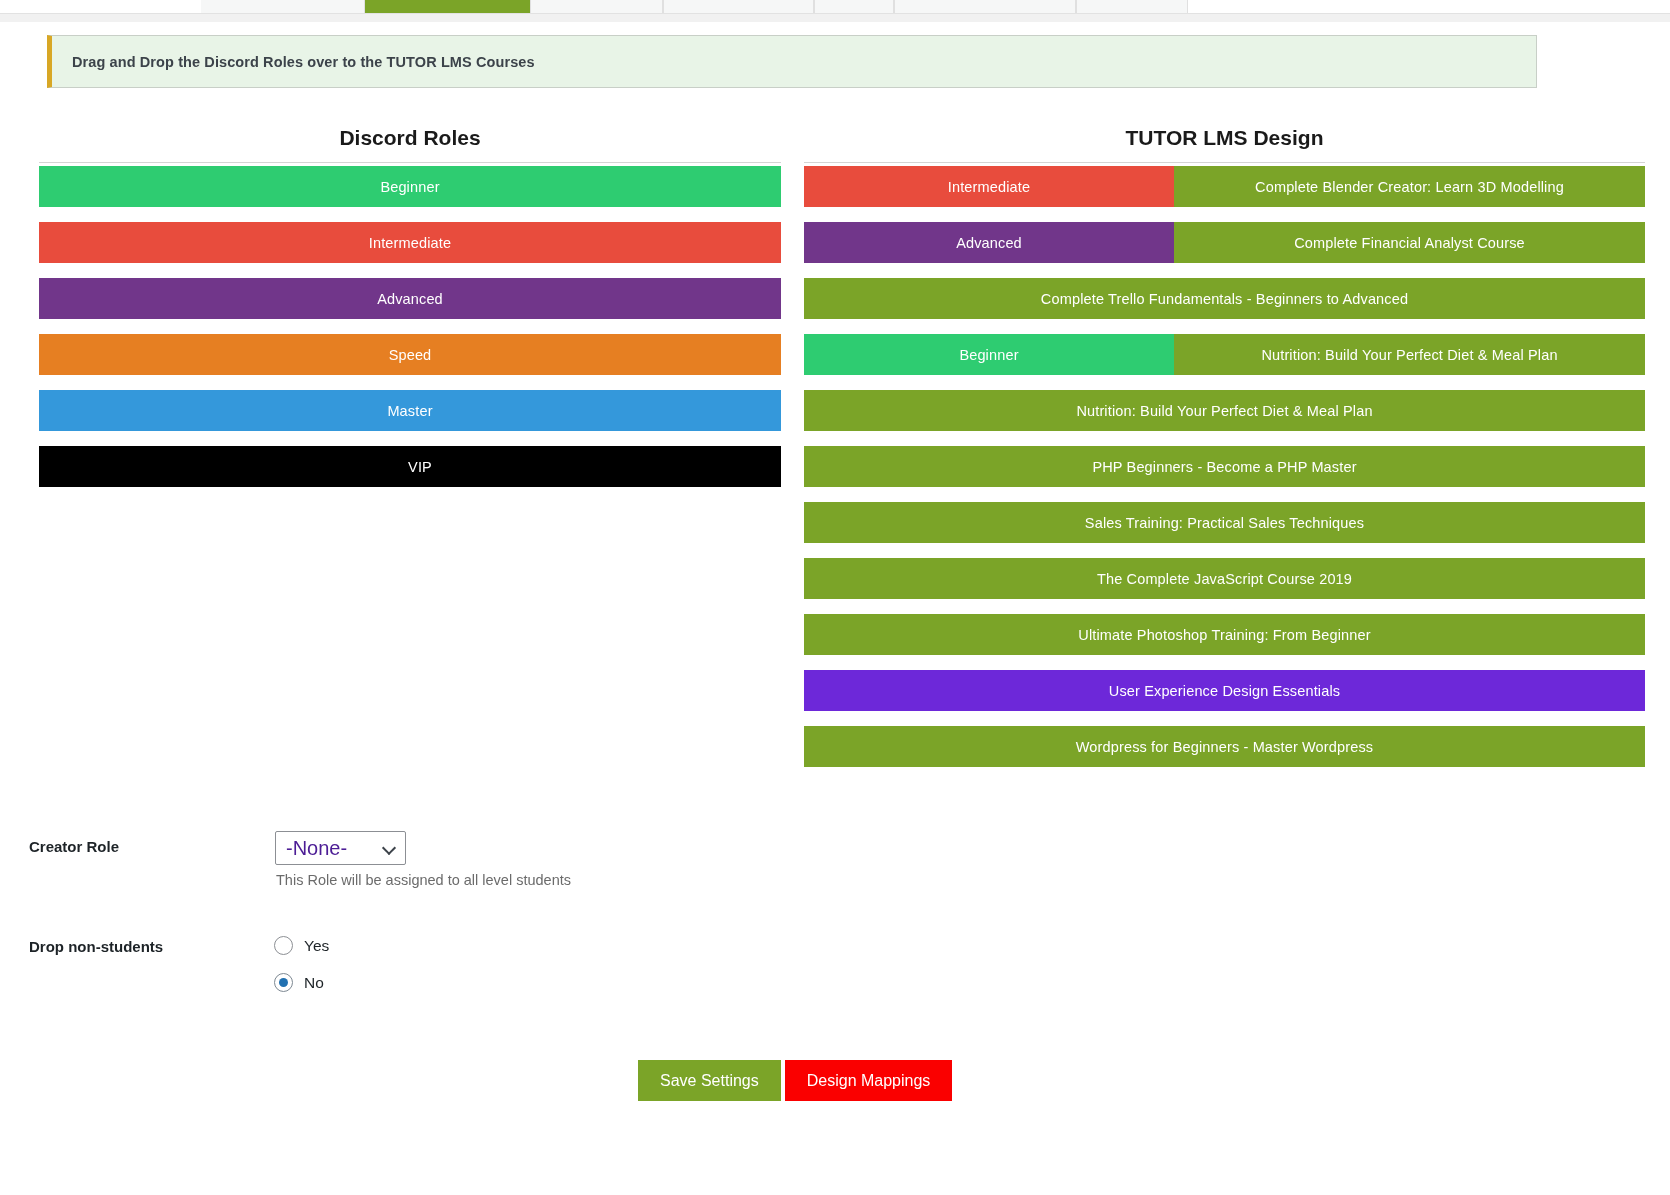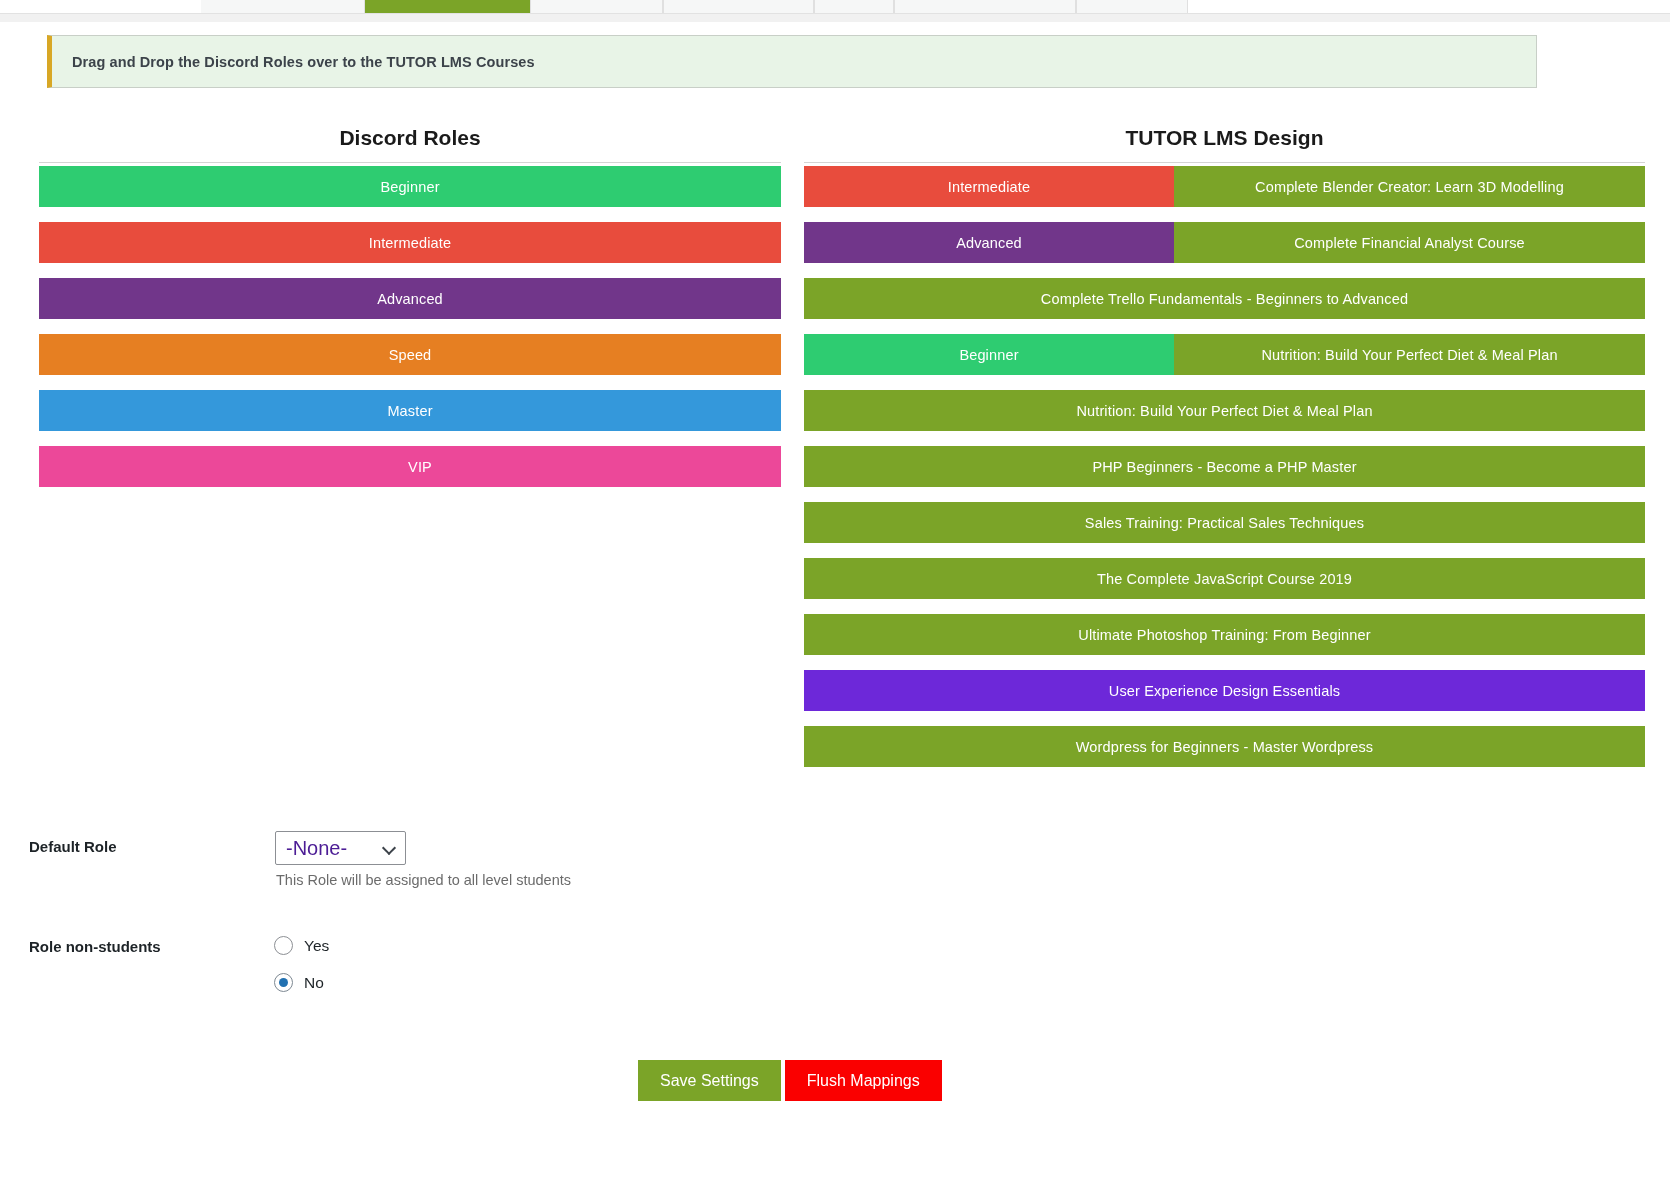--- a/index.html
+++ b/index.html
@@ -257,21 +257,21 @@
       </div>
       <div class="bar" style="background: rgb(113, 54, 138);">
         <div class="bar-label">Advanced</div>
       </div>
       <div class="bar" style="background: rgb(230, 127, 34);">
         <div class="bar-label">Speed</div>
       </div>
       <div class="bar" style="background: rgb(52, 152, 219);">
         <div class="bar-label">Master</div>
       </div>
-      <div class="bar" style="background: #ec4899; padding-left: 20px;">
+      <div class="bar" style="background: #000000; padding-left: 20px;">
         <div class="bar-label">VIP</div>
       </div>
     </div>
   <div class="list" id="courses-list">
       <div class="bar course-bar" style="background: rgb(123, 164, 40);">
         <div class="chip" style="background: rgb(232, 76, 61);">Intermediate</div>
         <div class="bar-label">Complete Blender Creator: Learn 3D Modelling</div>
       </div>
       <div class="bar course-bar" style="background: rgb(123, 164, 40);">
         <div class="chip" style="background: rgb(113, 54, 138);">Advanced</div>
@@ -300,39 +300,39 @@
         <div class="bar-label">Ultimate Photoshop Training: From Beginner</div>
       </div>
       <div class="bar course-bar" style="background: #6d28d9;">
         <div class="bar-label">User Experience Design Essentials</div>
       </div>
       <div class="bar course-bar" style="background: rgb(123, 164, 40);">
         <div class="bar-label">Wordpress for Beginners - Master Wordpress</div>
       </div>
     </div>
 
-  <div class="form-label" id="label-default-role">Default Role</div>
+  <div class="form-label" id="label-default-role">Creator Role</div>
 
   <div class="select-box">
     <span class="select-value">-None-</span>
     <span class="chev"></span>
   </div>
 
   <div class="help-text">This Role will be assigned to all level students</div>
 
-  <div class="form-label" id="label-allow-non">Role non-students</div>
+  <div class="form-label" id="label-allow-non">Drop non-students</div>
 
   <div class="radio-row" id="radio-yes">
     <span class="radio"></span>
     <span class="radio-label">Yes</span>
   </div>
 
   <div class="radio-row" id="radio-no">
     <span class="radio checked"></span>
     <span class="radio-label">No</span>
   </div>
 
   <div class="btn-row">
     <button class="btn" id="btn-save">Save Settings</button>
-    <button class="btn" id="btn-flush">Flush Mappings</button>
+    <button class="btn" id="btn-flush">Design Mappings</button>
   </div>
 
 </div>
 
 </body></html>

